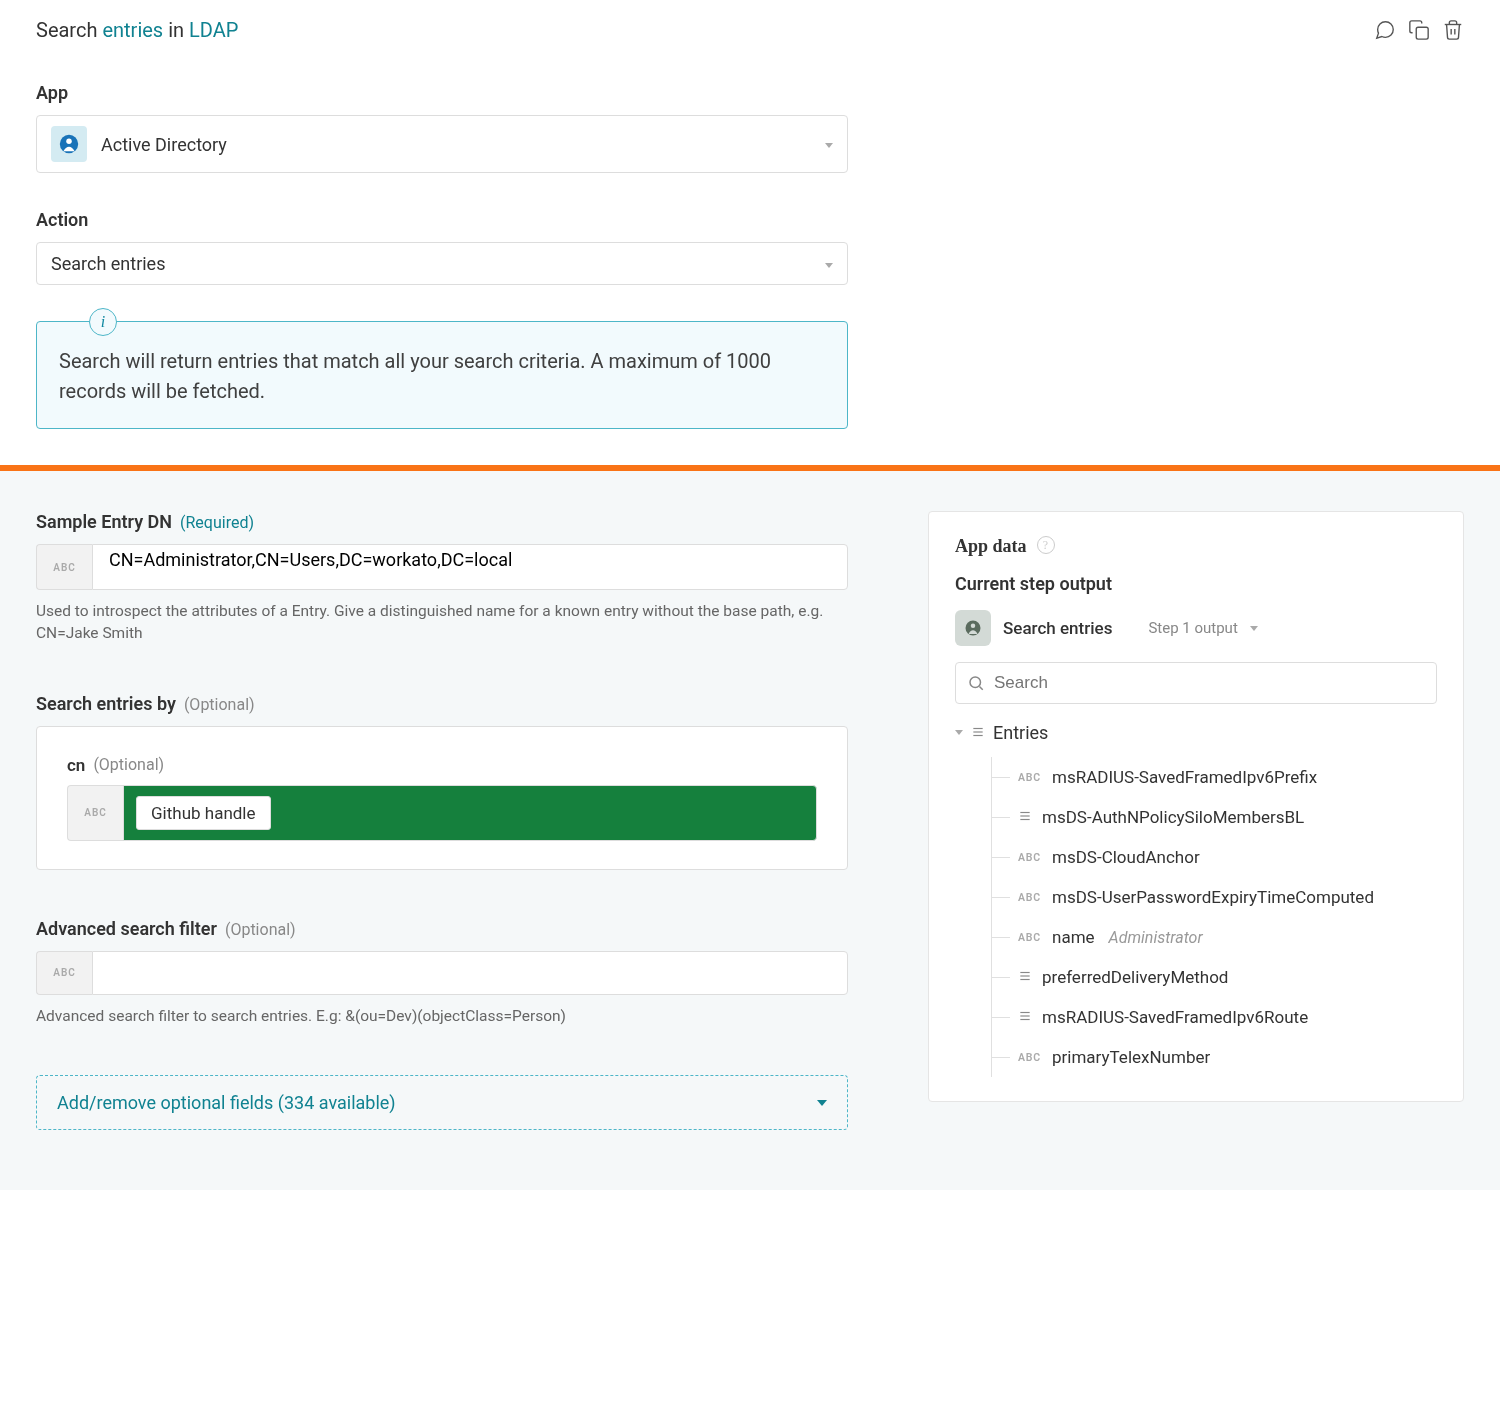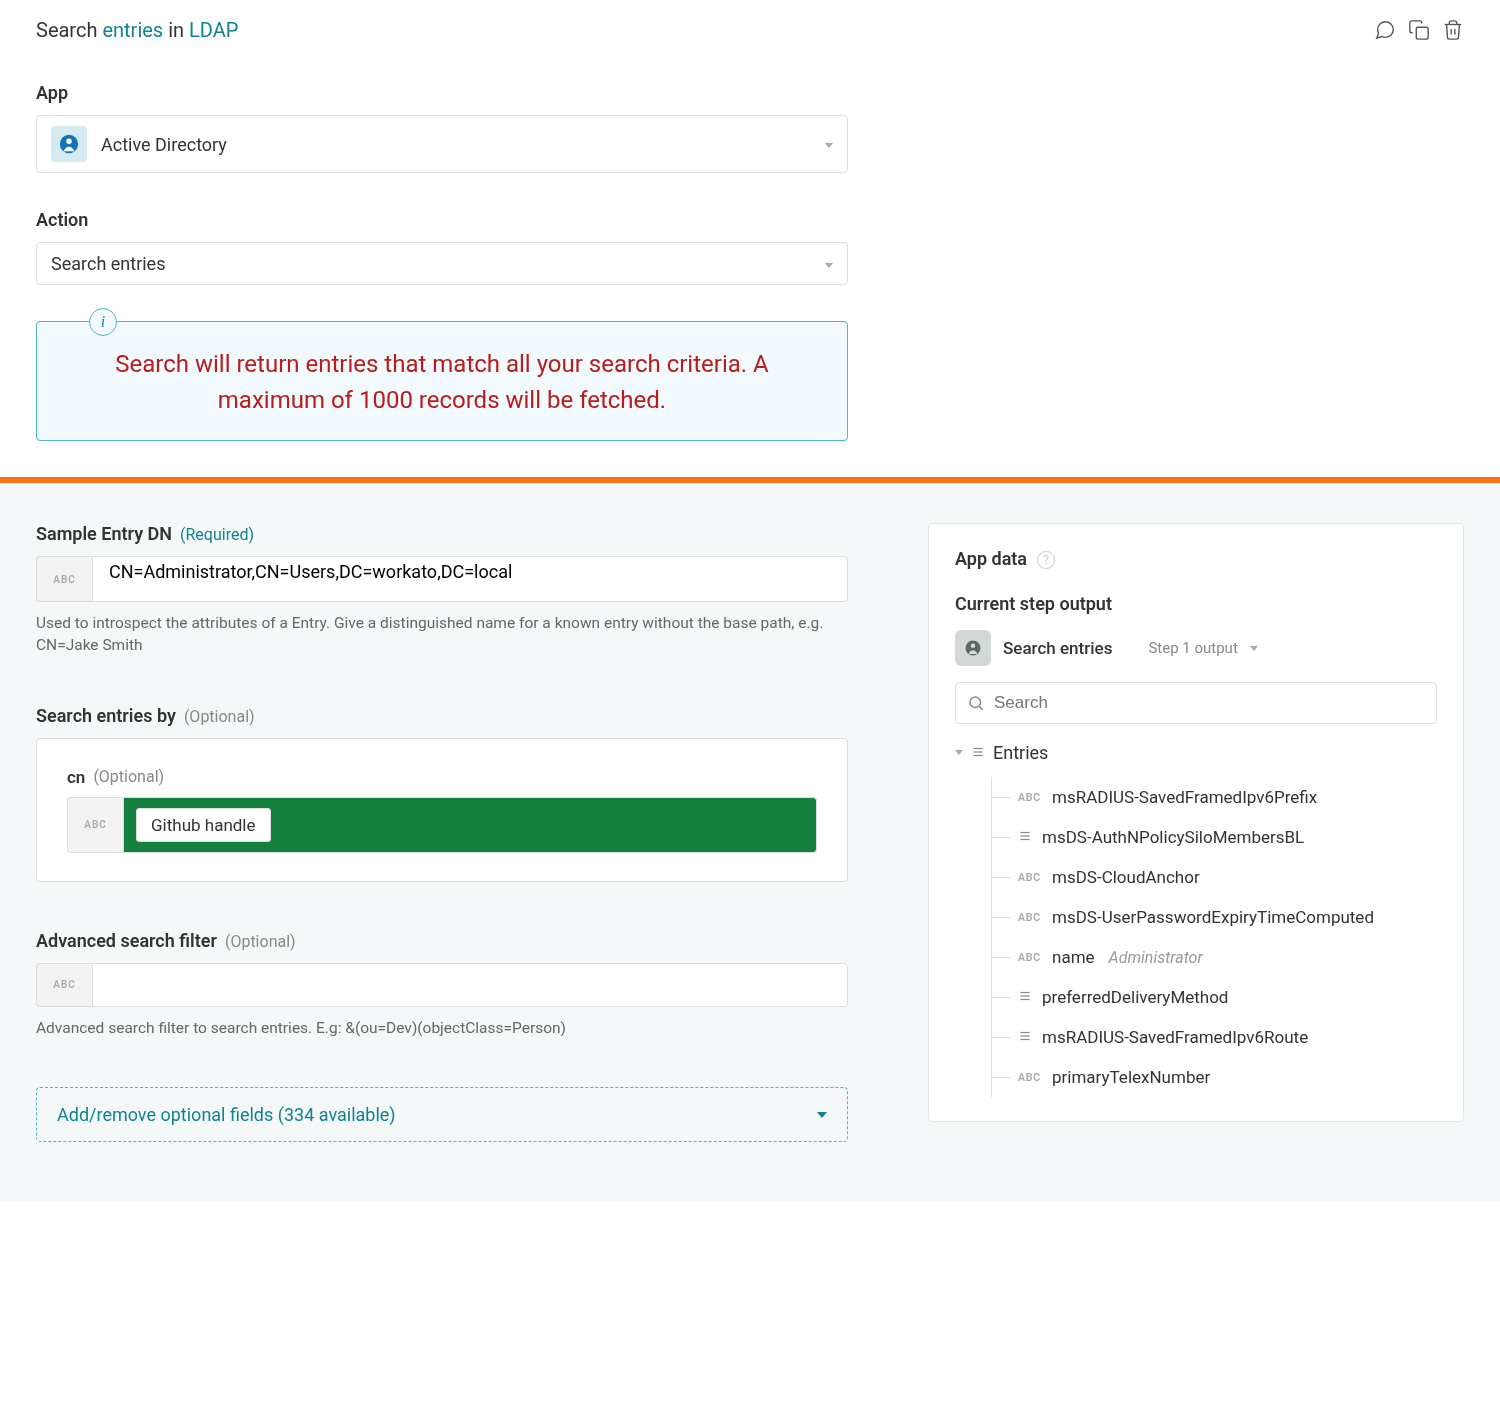--- a/index.html
+++ b/index.html
@@ -16,39 +16,39 @@
 .field-label .tag-gray { font-weight: 400; font-size: 16px; color: #888; }
 .dropdown { border: 1px solid #ddd; border-radius: 4px; padding: 10px 14px; display: flex; align-items: center; gap: 14px; width: 812px; cursor: pointer; position: relative; background: #fff;}
 .dropdown .chev { position: absolute; right: 14px; top: 50%; transform: translateY(-50%); color: #aaa; font-size: 12px;}
 .app-icon { width: 36px; height: 36px; border-radius: 4px; display:flex; align-items:center; justify-content:center; background:#D4EBF2;}
 .app-icon svg { fill:#1973B8; }
 .app-icon-small { width: 36px; height: 36px; border-radius: 6px; display:flex; align-items:center; justify-content:center; background:#D3DAD6;}
 .app-icon-small svg { fill:#5a6b5e; }
 .block { margin-bottom: 36px; }
 .info-box { border: 1px solid #4DB6C8; background: #F2FAFD; border-radius: 4px; padding: 24px 22px 22px 22px; width: 812px; position: relative; margin-top: 28px;}
 .info-badge { position: absolute; top: -14px; left: 52px; width: 28px; height: 28px; border-radius: 50%; border: 1px solid #4DB6C8; background: #F2FAFD; display:flex; align-items:center; justify-content:center; font-family: Georgia, serif; font-style: italic; color: #1088A0; font-size: 16px;}
-.info-box p { font-size: 24px; line-height: 1.5; color: #b91c1c; text-align: center;}
+.info-box p { font-size: 20px; line-height: 1.5; color: #404040;}
 .lower-section { background: #F5F8F9; border-top: 6px solid #f97316; padding: 40px 36px 60px 36px; display: flex; gap: 80px; align-items: flex-start;}
 .left-col { width: 812px; }
 .text-field-row { display: flex; width: 100%; }
 .abc-badge { width: 56px; background: #f2f2f2; border: 1px solid #ddd; border-right: none; border-radius: 4px 0 0 4px; display:flex; align-items:center; justify-content:center; color:#aaa; font-size: 10px; letter-spacing:1px; font-weight:600;}
 .text-area { flex:1; border:1px solid #ddd; border-radius: 0 4px 4px 0; padding: 4px 16px; font-size: 18px; font-family: inherit; resize: none; background:#fff; min-height:46px;}
 .text-area.small { min-height: 44px; }
 .helper { font-size: 15.5px; color: #666; margin-top: 10px; line-height:1.45;}
 .collapse-box { border:1px solid #ddd; border-radius: 4px; background:#fff; }
 .collapse-header { background:#f2f2f2; border-bottom:1px solid #ddd; padding: 14px 18px; display:flex; align-items:center; gap:14px; font-size:17px; cursor:pointer;}
 .collapse-body { padding: 28px 30px; }
 .inner-label { font-size: 17px; margin-bottom:10px; display:flex; gap:8px; align-items:center;}
 .inner-label strong { font-weight:600; }
 .inner-label .opt { color:#888; font-size:16px;}
 .chip-input { flex:1; border:1px solid #ddd; border-radius: 0 4px 4px 0; padding: 10px 12px; background:#15803d; display:flex; min-height:46px;}
 .chip { background:#fff; border:1px solid #ddd; border-radius:3px; padding: 6px 14px; font-size:17px; display:inline-flex; align-items:center;}
 .add-fields { border: 1.5px dashed #4DB6C8; border-radius:4px; padding: 16px 20px; display:flex; justify-content:space-between; align-items:center; color:#108291; font-size:18px; cursor:pointer;}
 .right-panel { flex:1; border:1px solid #e5e5e5; border-radius:4px; background:#fff; padding: 24px 26px;}
-.right-panel h3 { font-size: 18px; font-weight:600; display:flex; align-items:flex-end; gap:10px; margin-bottom:24px;}
+.right-panel h3 { font-size: 18px; font-weight:600; display:flex; align-items:flex-start; gap:10px; margin-bottom:16px;font-family:Liberation Serif, serif;}
 .right-panel h3 .q { width:18px; height:18px; border-radius:50%; border:1.5px solid #ccc; color:#ccc; font-size:12px; display:flex; align-items:center; justify-content:center; font-weight:400;}
 .sub-title { font-weight:600; font-size:18px; margin-bottom:16px;}
 .step-row { display:flex; align-items:center; gap:12px; margin-bottom:16px; font-size:17px;}
 .step-row .meta { color:#888; font-size:15px;margin-left:24px;}
 .search-wrap { position:relative; margin-bottom:18px;}
 .search-wrap svg { position:absolute; left:12px; top:50%; transform:translateY(-50%); width:18px; height:18px; stroke:#888; fill:none; stroke-width:2;}
 .search-wrap input { width:100%; border:1px solid #ddd; border-radius:4px; padding:10px 12px 10px 38px; font-size:17px; }
 .tree-root { display:flex; align-items:center; gap:8px; font-size:18px; margin-bottom:14px; }
 .tree-list { border-left: 1px solid #e0e0e0; margin-left: 36px; padding-left: 0;}
 .tree-item { display:flex; align-items:center; gap:10px; padding: 10px 0 10px 26px; font-size:17px; position:relative; cursor:pointer;}

